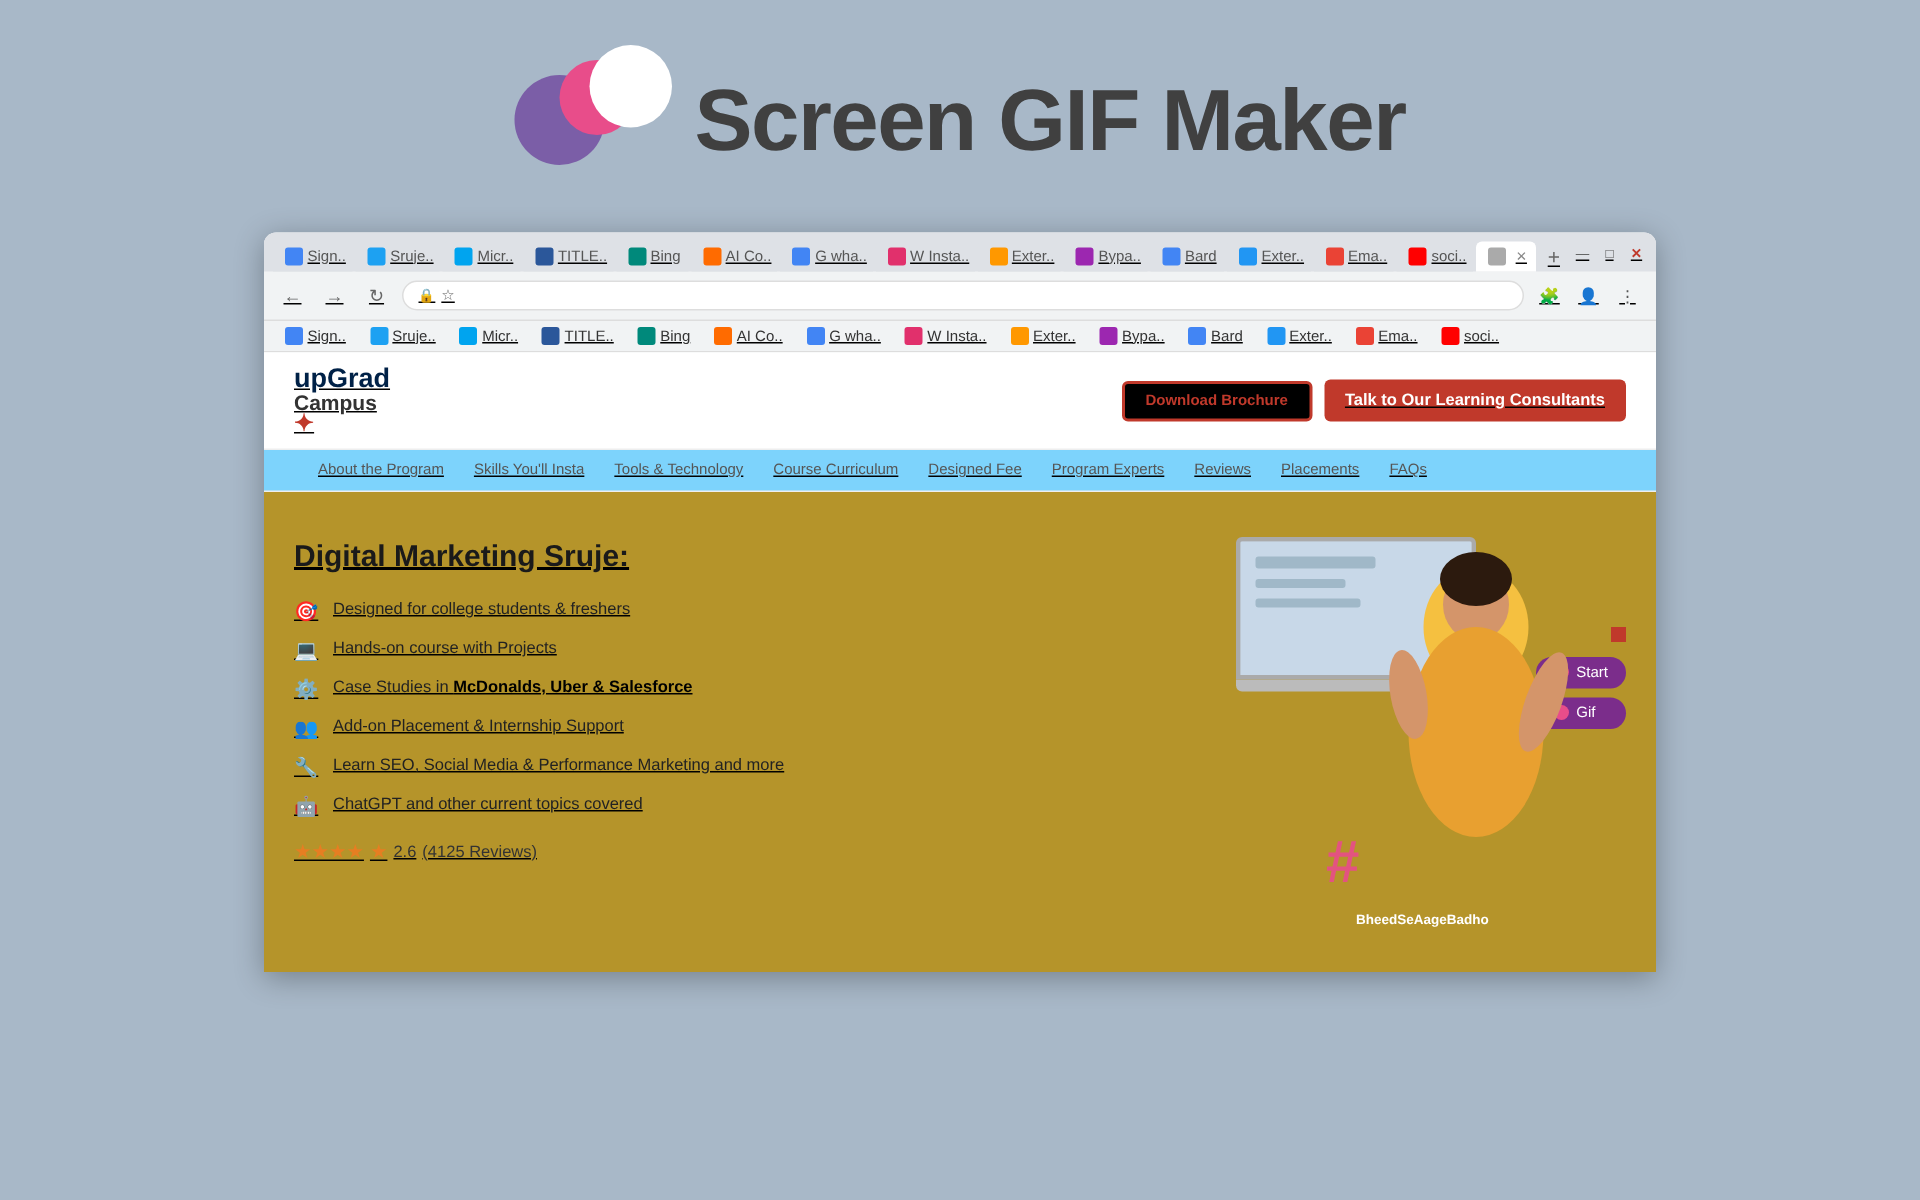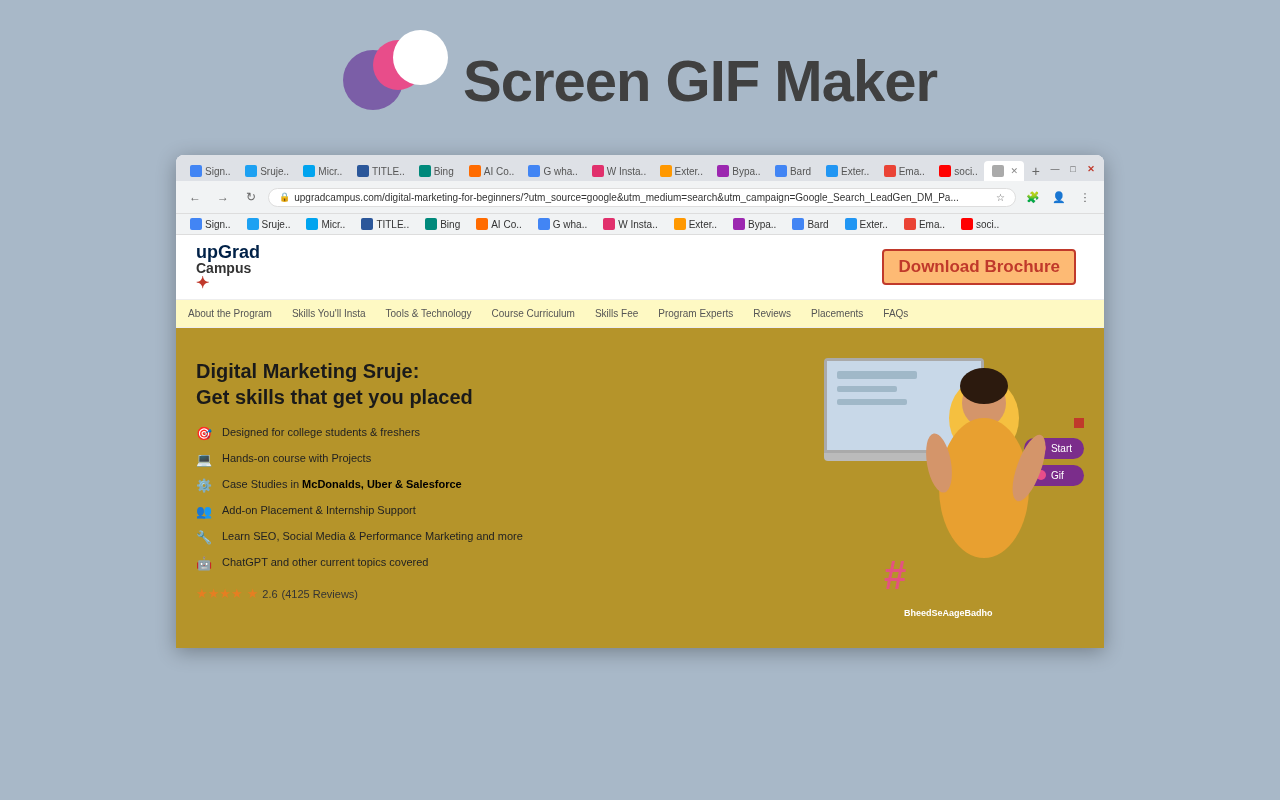--- a/index.html
+++ b/index.html
@@ -60,20 +60,21 @@
     }
 
     
     .browser-window {
       width: 928px;
       margin: 0 auto;
       background: #fff;
       border-radius: 8px 8px 0 0;
       box-shadow: 0 4px 20px rgba(0,0,0,0.3);
       overflow: hidden;
+      text-decoration: underline;
     }
 
     
     .browser-chrome {
       background: #dee1e6;
       padding: 0;
     }
     .browser-tabs-bar {
       display: flex;
       align-items: center;
@@ -234,47 +235,47 @@
       color: #c0392b;
       line-height: 1;
     }
     .upgrad-logo span {
       display: block;
     }
     .upgrad-logo .up { color: #002147; }
     .upgrad-logo .campus { color: #333; font-size: 14px; font-weight: 700; }
     .nav-spacer { flex: 1; }
     .btn-download {
-      background: #fdba74;
+      background: #000000;
       border: 2px solid #c0392b;
       color: #c0392b;
       padding: 6px 14px;
-      font-size: 17px;
+      font-size: 10px;
       font-weight: 700;
       border-radius: 4px;
       cursor: pointer;
       margin-right: 8px;
     }
     .btn-talk {
       background: #c0392b;
       border: none;
       color: #fff;
       padding: 8px 14px;
       font-size: 11px;
       font-weight: 700;
       border-radius: 4px;
       cursor: pointer;
     }
 
     
     .sub-nav {
       display: flex;
       align-items: center;
-      padding: 8px 12px;
-      background: #fef9c3;
+      padding: 8px 36px;
+      background: #7dd3fc;
       gap: 20px;
       border-bottom: 1px solid #eee;
       font-size: 10px;
       color: #555;
     }
     .sub-nav-item {
       cursor: pointer;
       white-space: nowrap;
     }
 
@@ -458,21 +459,20 @@
         <div class="win-btn" style="color:#c0392b; font-weight:bold;">✕</div>
       </div>
     </div>
 
     <div class="browser-toolbar">
       <div class="nav-btn">←</div>
       <div class="nav-btn">→</div>
       <div class="nav-btn">↻</div>
       <div class="address-bar">
         <span class="lock-icon">🔒</span>
-        <span class="address-text">upgradcampus.com/digital-marketing-for-beginners/?utm_source=google&amp;utm_medium=search&amp;utm_campaign=Google_Search_LeadGen_DM_Pa...</span>
         <span class="star-icon">☆</span>
       </div>
       <div class="toolbar-icons">
         <div class="toolbar-icon-btn">🧩</div>
         <div class="toolbar-icon-btn">👤</div>
         <div class="toolbar-icon-btn">⋮</div>
       </div>
     </div>
 
     <div class="bookmarks-bar">
@@ -537,39 +537,39 @@
 
   <div class="website-content">
 
     <div class="upgrad-nav">
       <div class="upgrad-logo">
         <span class="up">upGrad</span>
         <span class="campus">Campus <span style="color:#c0392b; font-size:16px;">✦</span></span>
       </div>
       <div class="nav-spacer"></div>
       <button class="btn-download">Download Brochure</button>
+      <button class="btn-talk">Talk to Our Learning Consultants</button>
     </div>
 
     <div class="sub-nav">
       <span class="sub-nav-item">About the Program</span>
       <span class="sub-nav-item">Skills You'll Insta</span>
       <span class="sub-nav-item">Tools &amp; Technology</span>
       <span class="sub-nav-item">Course Curriculum</span>
-      <span class="sub-nav-item">Skills Fee</span>
+      <span class="sub-nav-item">Designed Fee</span>
       <span class="sub-nav-item">Program Experts</span>
       <span class="sub-nav-item">Reviews</span>
       <span class="sub-nav-item">Placements</span>
       <span class="sub-nav-item">FAQs</span>
     </div>
 
     <div class="hero-section">
       <div class="hero-content">
         <div class="hero-title">
           <span>Digital Marketing Sruje:</span><br>
-          <span>Get skills that get you placed</span>
         </div>
 
         <div class="hero-feature">
           <span class="hero-feature-icon">🎯</span>
           <span>Designed for college students &amp; freshers</span>
         </div>
         <div class="hero-feature">
           <span class="hero-feature-icon">💻</span>
           <span>Hands-on course with Projects</span>
         </div>

